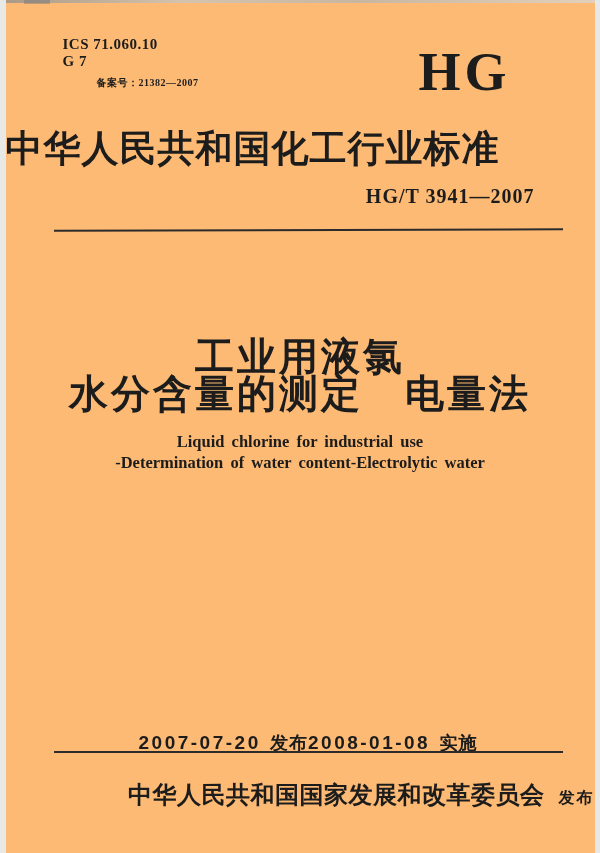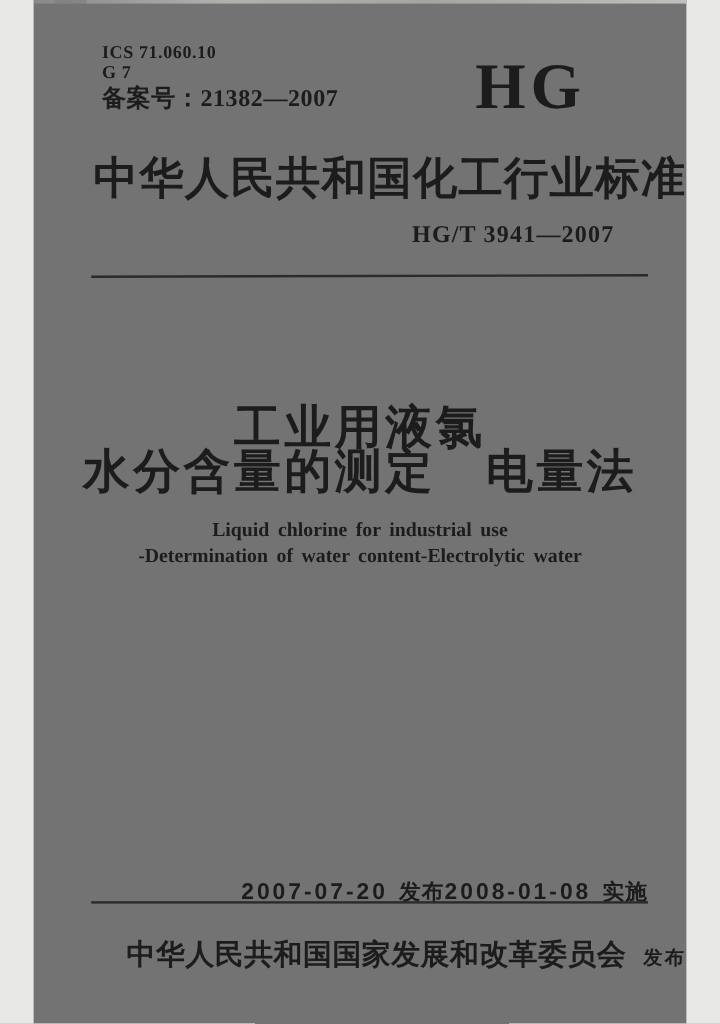--- a/index.html
+++ b/index.html
@@ -2,24 +2,24 @@
 <html><head>
 <meta charset="utf-8">
 <style>
   html, body {
     margin: 0;
     padding: 0;
     background: #e8e8e6;
   }
   .page {
     position: relative;
-    width: 544px;
+    width: 589px;
     height: 853px;
     margin: 0 auto;
-    background: #737373;
+    background: #fdba74;
     color: #1c1c1c;
     overflow: hidden;
     font-family: "Liberation Serif", serif;
   }
   
   .scan-edge-top {
     position: absolute;
     top: 0; left: 0; right: 0;
     height: 3px;
     background: linear-gradient(90deg, #8f8f8c, #c6c6c2 30%, #b5b5b1 60%, #d8d8d4);
@@ -31,36 +31,36 @@
   }
 
   .meta-block {
     position: absolute;
     top: 36px; left: 57px;
     font-weight: bold;
     font-size: 15px;
     line-height: 17px;
     letter-spacing: .5px;
   }
-  .meta-block .record { margin-top: 4px; font-size: 20px; }
+  .meta-block .record { margin-top: 4px; font-size: 10px; margin-left: 34px; }
 
   .logo {
     position: absolute;
     top: 28px; right: 84px;
     font-family: "Liberation Serif", serif;
     font-weight: bold;
     font-size: 54px;
     line-height: 88px;
     letter-spacing: 4px;
   }
 
   .std-title {
     position: absolute;
     top: 124px; left: 0; right: 0;
-    text-align: right;
+    text-align: left;
     font-weight: bold;
     font-size: 37px;
     letter-spacing: 1px;
     white-space: nowrap;
   }
 
   .std-no {
     position: absolute;
     top: 185px; right: 60px;
     font-weight: bold;
@@ -95,21 +95,21 @@
     font-weight: bold;
     font-size: 16.5px;
     line-height: 21px;
     word-spacing: 3px;
   }
 
   .dates-row {
     position: absolute;
     top: 731px; left: 48px; right: 32px;
     display: flex;
-    justify-content: flex-end;
+    justify-content: center;
     align-items: baseline;
     font-family: "Liberation Sans", sans-serif;
     font-weight: bold;
     font-size: 19px;
   }
   .dates-row .date-num { letter-spacing: 2.5px; }
   .dates-row .date-label { letter-spacing: 1px; margin-left: 4px; font-size: 18px; }
 
   .issuer-row {
     position: absolute;

